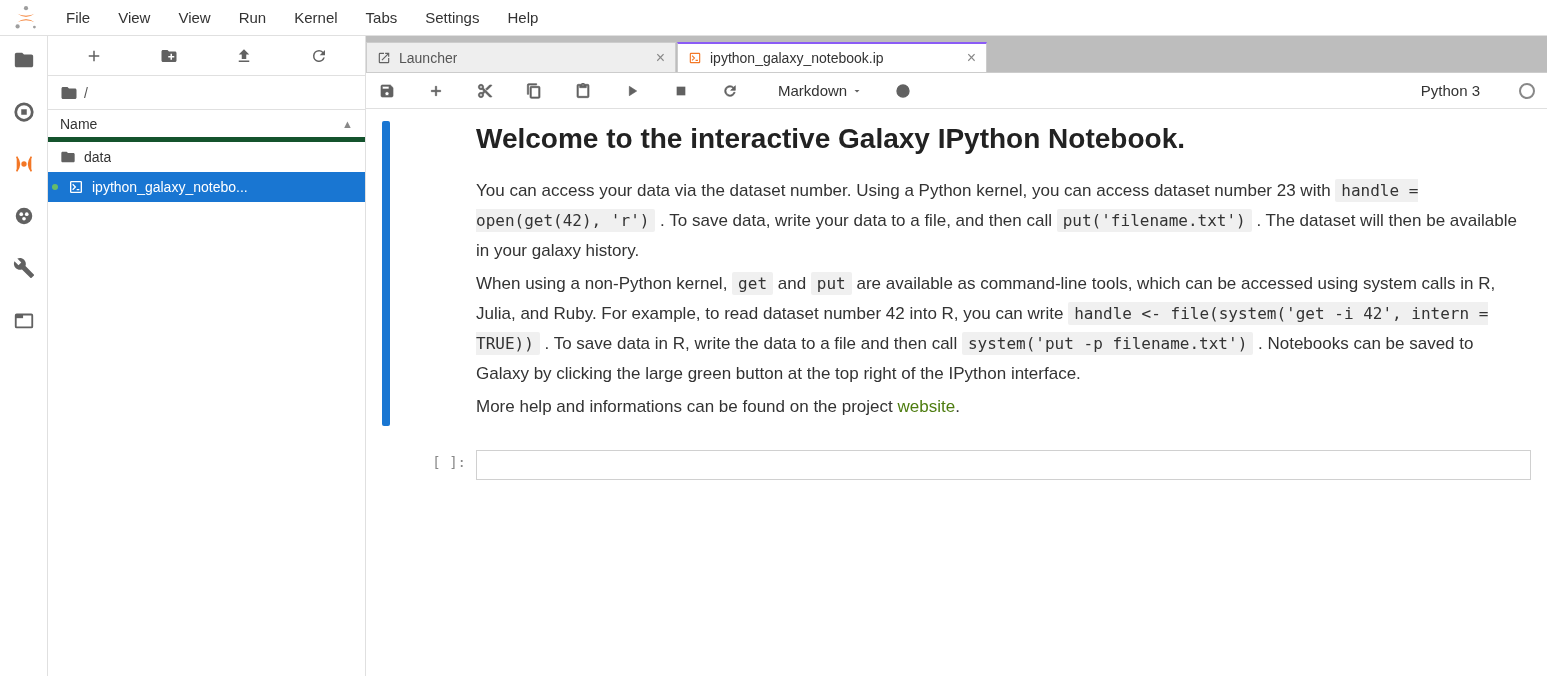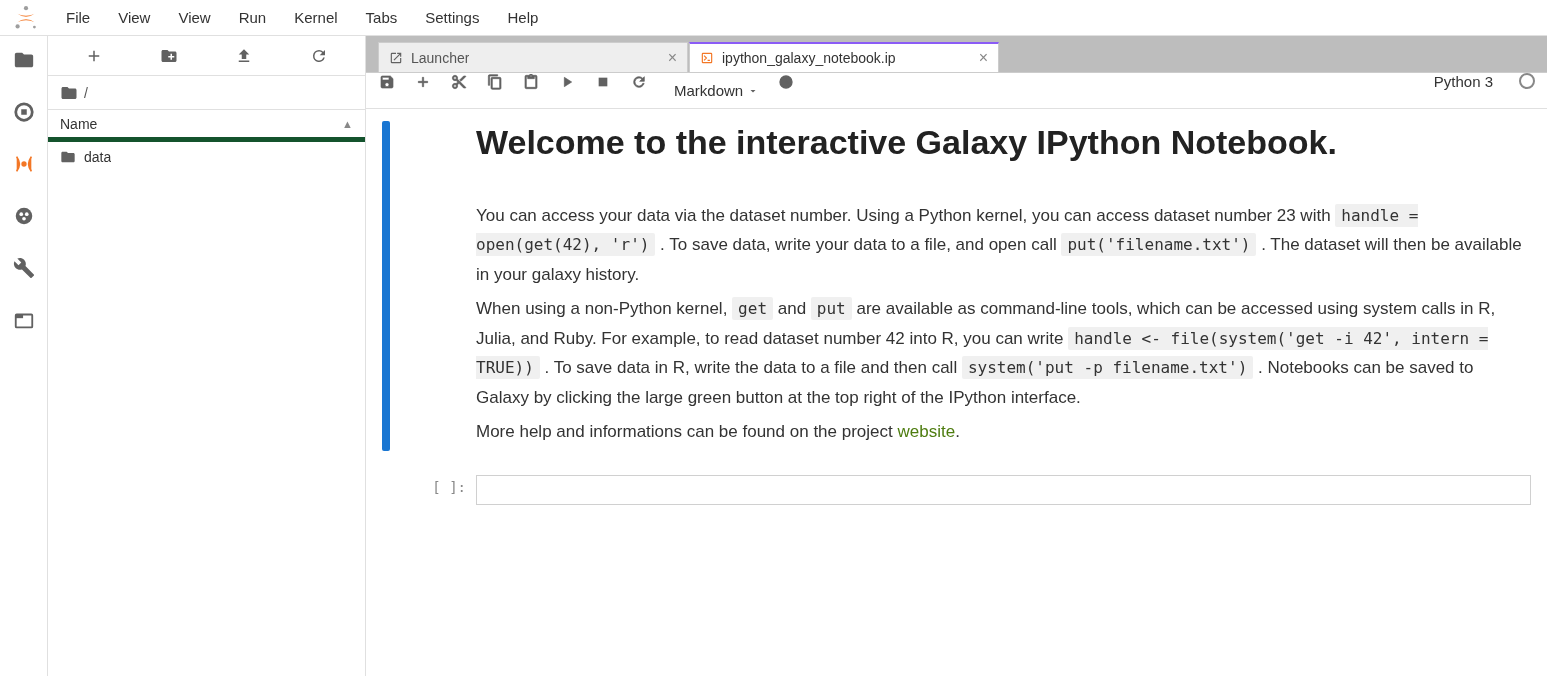--- a/index.html
+++ b/index.html
@@ -25,49 +25,49 @@
 .fb-header .sort-arrow { font-size: 11px; color: #888; }
 .fb-list { flex: 1; overflow-y: auto; }
 .fb-item { display: flex; align-items: center; height: 30px; padding: 0 12px; gap: 8px; font-size: 14px; cursor: pointer; }
 .fb-item svg { width: 16px; height: 16px; fill: #616161; flex-shrink: 0; }
 .fb-item.selected { background: #1976d2; color: #fff; }
 .fb-item.selected svg { fill: #fff; }
 .fb-item .dot { width: 6px; height: 6px; background: #66bb6a; border-radius: 50%; margin-left: -8px; margin-right: 2px; }
 .fb-item .name { white-space: nowrap; overflow: hidden; text-overflow: ellipsis; }
 
 .work-area { flex: 1; display: flex; flex-direction: column; background: #bdbdbd; }
-.tab-bar { display: flex; height: 36px; background: #bdbdbd; padding-top: 6px; padding-left: 12px; gap: 1px; }
+.tab-bar { display: flex; height: 36px; background: #bdbdbd; padding-top: 6px; padding-left: 0; gap: 1px; }
 .tab { display: flex; align-items: center; height: 30px; padding: 0 10px; background: #eeeeee; border: 1px solid #ccc; border-bottom: none; gap: 8px; font-size: 14px; color: #555; cursor: pointer; min-width: 0; }
 .tab.active { background: #fff; color: #333; border-top: 2px solid #8b5cf6; }
 .tab svg { width: 14px; height: 14px; fill: #616161; flex-shrink: 0; }
 .tab .close { font-size: 16px; color: #888; cursor: pointer; margin-left: 4px; }
 .tab .label { white-space: nowrap; overflow: hidden; text-overflow: ellipsis; max-width: 220px; }
 
 .notebook-panel { flex: 1; background: #fff; display: flex; flex-direction: column; border-top: 1px solid #ccc; min-height: 0; }
-.nb-toolbar { display: flex; height: 36px; border-bottom: 1px solid #e0e0e0; padding: 0 12px; gap: 18px; }
+.nb-toolbar { display: flex; align-items: center; height: 36px; border-bottom: 1px solid #e0e0e0; padding: 0 12px; gap: 31px; }
 .nb-tool { width: 18px; height: 18px; color: #616161; cursor: pointer; display: flex; align-items: center; justify-content: center; }
 .nb-tool svg { width: 16px; height: 16px; fill: currentColor; stroke: currentColor; }
 .cell-type { display: flex; align-items: center; gap: 4px; font-size: 15px; color: #333; cursor: pointer; margin-left: 8px; }
 .cell-type svg { width: 12px; height: 12px; fill: #616161; }
 .nb-toolbar .spacer { flex: 1; }
 .kernel-name { font-size: 15px; color: #333; margin-right: 8px; }
 .kernel-status { width: 16px; height: 16px; border-radius: 50%; border: 2px solid #888; }
 
 .nb-body { flex: 1; overflow-y: auto; padding: 12px 16px; display: flex; position: relative; }
 .nb-body::-webkit-scrollbar { width: 18px; }
 .nb-body::-webkit-scrollbar-thumb { background: #c0c0c0; }
 .nb-scroll-inner { flex: 1; }
 
 .cell { display: flex; margin-bottom: 12px; }
 .cell-gutter { width: 94px; display: flex; flex-shrink: 0; }
 .collapse-bar { width: 8px; background: #1976d2; margin-right: 12px; border-radius: 2px; }
 .prompt { font-family: monospace; font-size: 14px; color: #888; text-align: right; flex: 1; padding-right: 10px; padding-top: 4px; }
 .cell-content { flex: 1; }
 
-.md-cell h1 { font-size: 34px; font-weight: 700; color: #222; line-height: 1.25; margin-bottom: 37px; }
+.md-cell h1 { font-size: 28px; font-weight: 700; color: #222; line-height: 1.25; margin-bottom: 20px; }
 .md-cell p { font-size: 17px; line-height: 1.75; color: #333; margin-bottom: 4px; }
 .md-cell code { background: #f0f0f0; padding: 2px 6px; font-family: "Consolas", monospace; font-size: 16px; border-radius: 2px; }
 .md-cell a { color: #4d7c0f; text-decoration: none; }
 
 .code-cell .cell-content { border: 1px solid #d0d0d0; min-height: 30px; background: #fff; padding: 4px 8px; font-family: monospace; font-size: 14px; }
 </style>
 </head>
 <body>
 
 <div class="top-menu">
@@ -165,20 +165,28 @@
       <span>Name</span>
       <span class="sort-arrow">▲</span>
     </div>
     <div class="fb-list">
       <div class="fb-item">
         <svg viewBox="0 0 24 24">
             <path d="M10 4H4c-1.1 0-2 .9-2 2v12c0 1.1.9 2 2 2h16c1.1 0 2-.9 2-2V8c0-1.1-.9-2-2-2h-8l-2-2z"></path>
           </svg>
         <span class="name">data</span>
       </div>
+      <div class="fb-item selected">
+        <span class="dot"></span>
+        <svg viewBox="0 0 24 24">
+            <rect x="4" y="4" width="16" height="16" rx="1" fill="none" stroke="currentColor" stroke-width="2"></rect>
+            <path d="M7 8 l4 4 -4 4 M13 16 h4" stroke="currentColor" stroke-width="2" fill="none"></path>
+          </svg>
+        <span class="name">ipython_galaxy_notebo...</span>
+      </div>
     </div>
   </div>
 
   <div class="work-area">
     <div class="tab-bar">
       <div class="tab" style="width:310px;">
         <svg viewBox="0 0 24 24">
             <path d="M19 19H5V5h7V3H5a2 2 0 0 0-2 2v14a2 2 0 0 0 2 2h14a2 2 0 0 0 2-2v-7h-2v7zM14 3v2h3.59l-9.83 9.83 1.41 1.41L19 6.41V10h2V3h-7z"></path>
           </svg>
         <span class="label">Launcher</span>
@@ -259,21 +267,21 @@
         <div class="nb-scroll-inner">
 
         <div class="cell md-cell">
           <div class="cell-gutter">
             <div class="collapse-bar"></div>
             <div class="prompt"></div>
           </div>
           <div class="cell-content">
             <h1>Welcome to the interactive Galaxy IPython Notebook.</h1>
             <p>
-              <span>You can access your data via the dataset number. Using a Python kernel, you can access dataset number 23 with </span><code>handle = open(get(42), 'r')</code><span> . To save data, write your data to a file, and open call </span><code>put('filename.txt')</code><span> . The dataset will then be available in your galaxy history.</span>
+              <span>You can access your data via the dataset number. Using a Python kernel, you can access dataset number 23 with </span><code>handle = open(get(42), 'r')</code><span> . To save data, write your data to a file, and then call </span><code>put('filename.txt')</code><span> . The dataset will then be available in your galaxy history.</span>
             </p>
             <p>
               <span>When using a non-Python kernel, </span><code>get</code><span> and </span><code>put</code><span> are available as command-line tools, which can be accessed using system calls in R, Julia, and Ruby. For example, to read dataset number 42 into R, you can write </span><code>handle &lt;- file(system('get -i 42', intern = TRUE))</code><span> . To save data in R, write the data to a file and then call </span><code>system('put -p filename.txt')</code><span> . Notebooks can be saved to Galaxy by clicking the large green button at the top right of the IPython interface.</span>
             </p>
             <p>
               <span>More help and informations can be found on the project </span><a href="#">website</a><span>.</span>
             </p>
           </div>
         </div>
 

